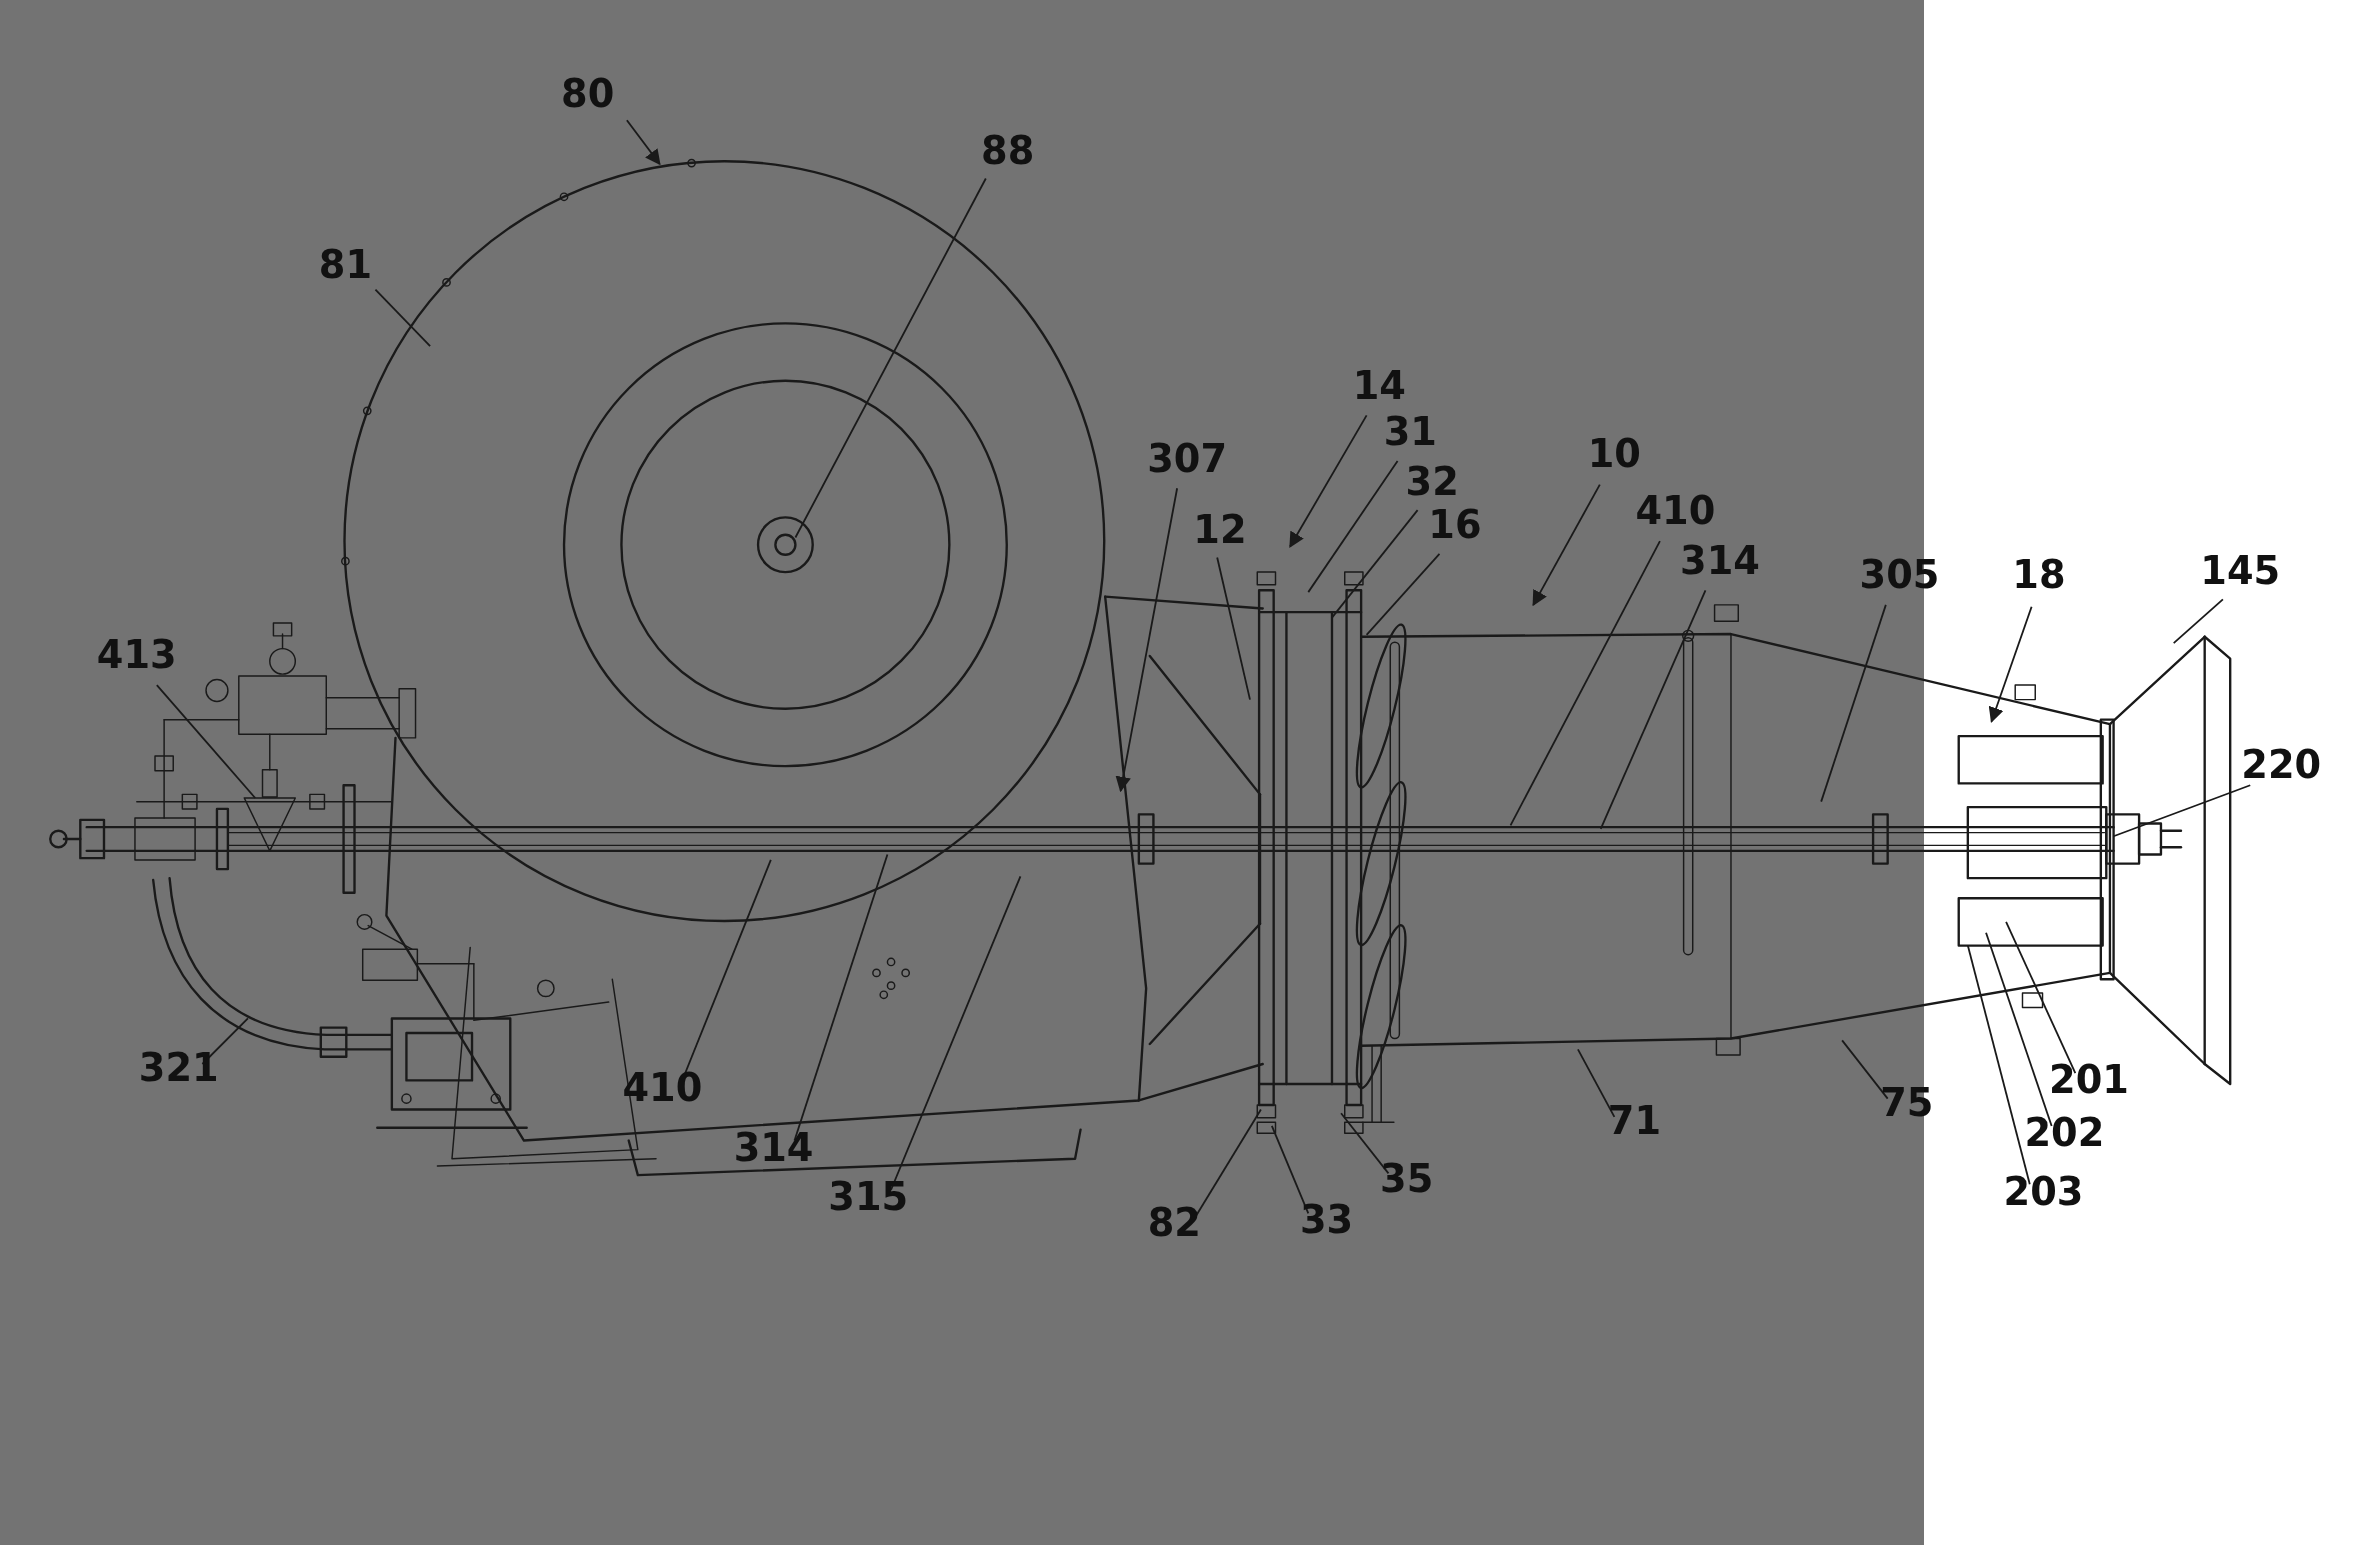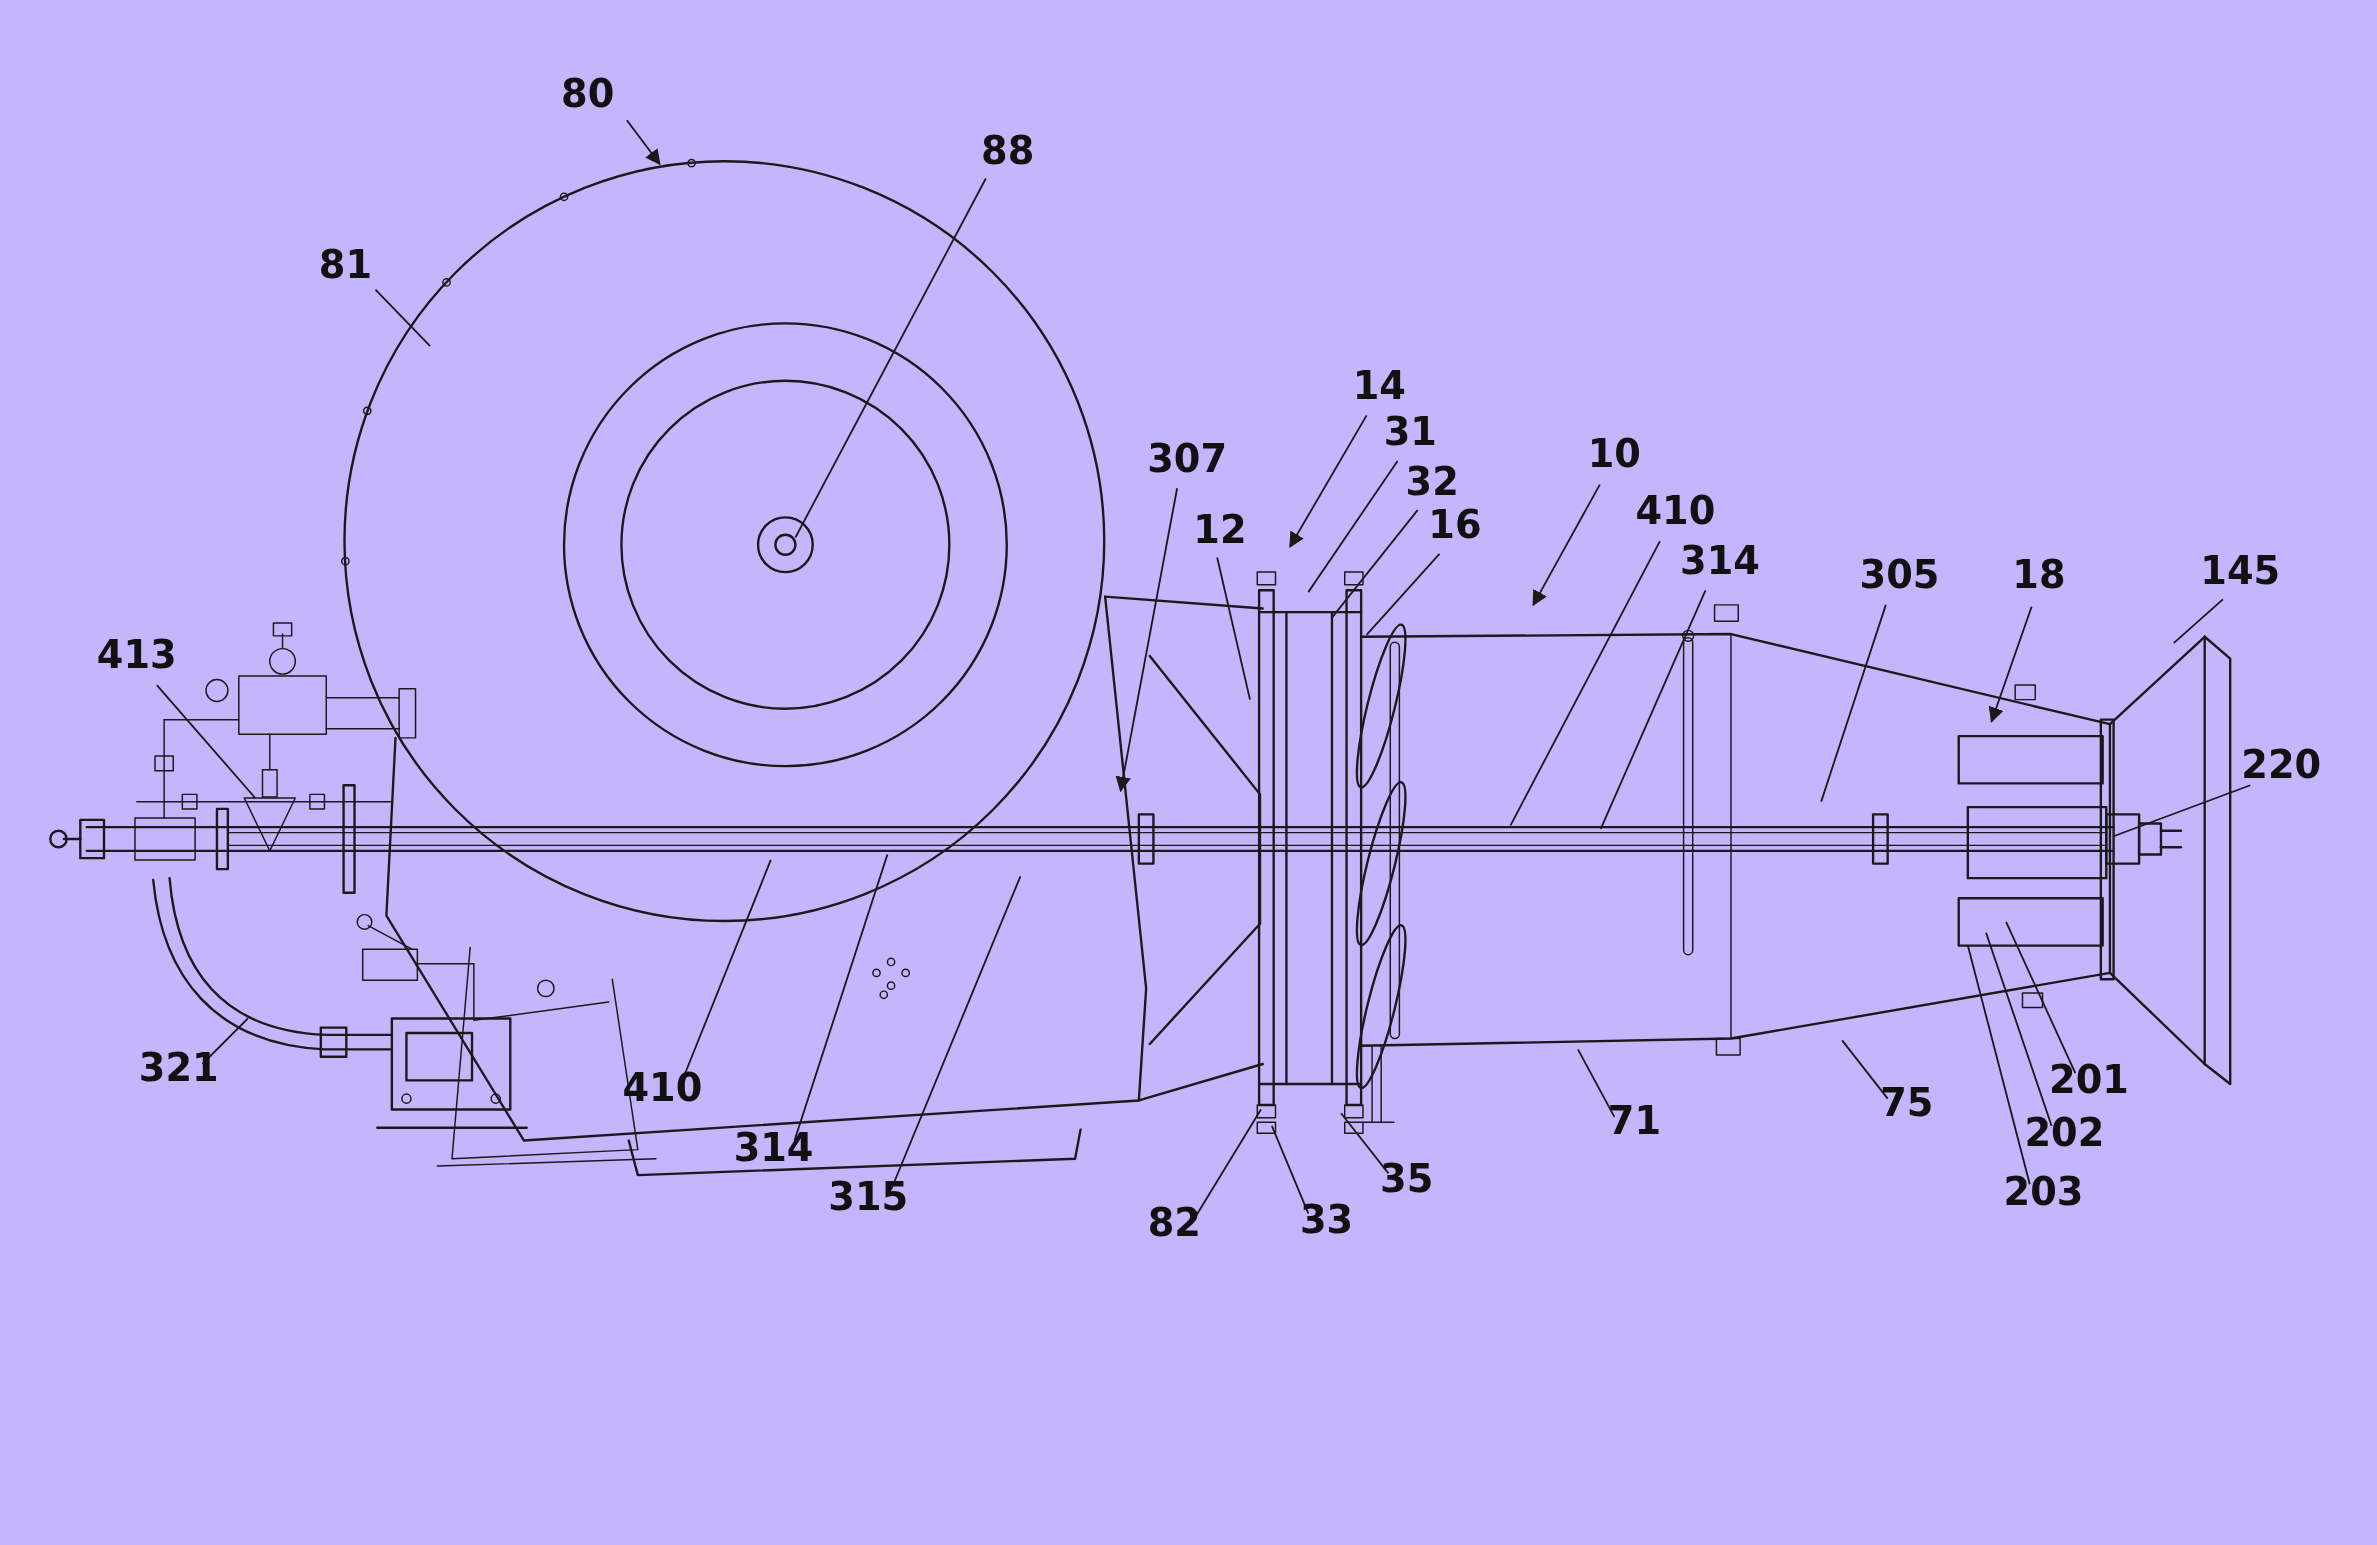--- a/index.html
+++ b/index.html
@@ -1,17 +1,17 @@
 <!DOCTYPE html>
 <html style="font-size:14.6px"><head>
 <meta charset="utf-8">
 <style>
   html,body{margin:0;padding:0;background:#ffffff;}
   body{width:2377px;height:1545px;overflow:hidden;font-family:"DejaVu Sans",sans-serif;}
-  .figure-wrap{width:2377px;height:1545px;background:#c4b5fd;position:relative;}
+  .figure-wrap{width:1924px;height:1545px;background:#737373;position:relative;}
   svg{display:block;}
   .draw *{stroke:#1a1a1a;fill:none;stroke-linecap:round;stroke-linejoin:round;}
   .s2 *{stroke-width:2.6;}
   .s1 *{stroke-width:1.6;}
   .leaders line, .leaders path{stroke:#1a1a1a;stroke-width:2;fill:none;}
   .labels text{font-family:"DejaVu Sans",sans-serif;font-weight:bold;font-size:42px;fill:#111111;stroke:none;text-anchor:middle;}
 </style>
 </head>
 <body>
 

